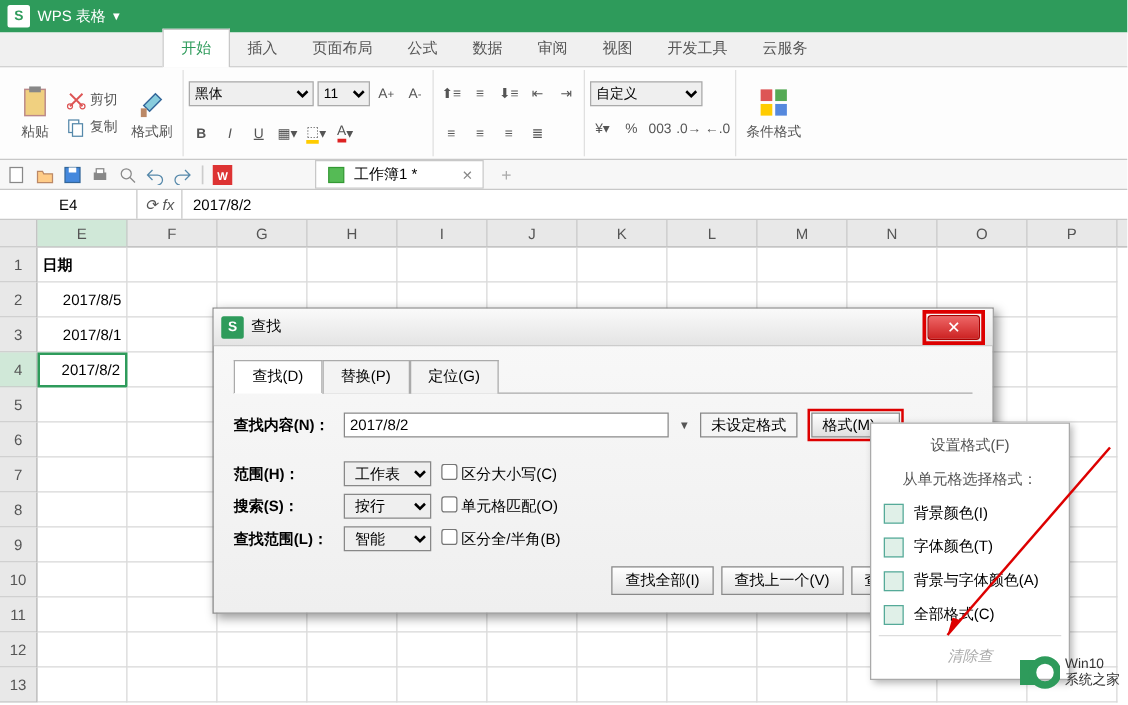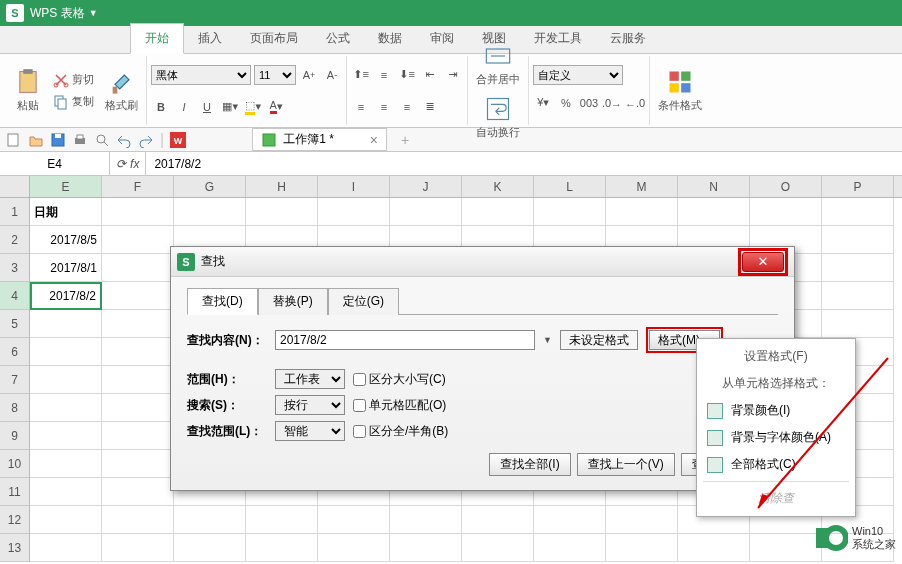--- a/index.html
+++ b/index.html
@@ -61,21 +61,21 @@
 .dlg-tab { padding: 4px 14px; font-size: 12px; border: 1px solid #aaa; border-bottom: none; background: #f3f3f3; position: relative; top: 1px; cursor: pointer; }
 .dlg-tab.active { background: #fff; border-bottom: 1px solid #fff; }
 .dlg-row { display: flex; align-items: center; margin-bottom: 6px; font-size: 12px; gap: 8px; }
 .dlg-row label { width: 80px; font-weight: bold; }
 .dlg-row select, .dlg-row input[type=text] { font-size: 12px; padding: 1px 4px; border: 1px solid #888; height: 20px; }
 .dlg-row .combo { width: 260px; }
 .fmt-txt { border: 1px solid #888; padding: 1px 8px; height: 20px; line-height: 16px; }
 .fmt-btn { border: 2px solid #d00; padding: 1px; }
 .fmt-btn button { height: 20px; padding: 0 8px; font-size: 12px; background: linear-gradient(#fff,#e0e0e0); border: 1px solid #888; cursor: pointer; }
 .dlg-row .sel-sm { width: 70px; }
-.chk { display: flex; align-items: center; gap: 3px; }
+.chk { display: flex; align-items: flex-start; gap: 3px; }
 .dlg-btns { display: flex; justify-content: flex-end; gap: 6px; margin-top: 12px; }
 .dlg-btns button { padding: 2px 10px; font-size: 12px; background: linear-gradient(#fff,#e4e4e4); border: 1px solid #888; cursor: pointer; }
 
 
 .fmt-menu { position: absolute; left: 696px; top: 338px; width: 160px; background: #fff; border: 1px solid #aaa; box-shadow: 2px 2px 6px rgba(0,0,0,0.3); padding: 4px 0; font-size: 12px; z-index: 50; }
 .fmt-menu .mi { padding: 5px 10px; display: flex; align-items: center; gap: 8px; cursor: pointer; }
 .fmt-menu .mi.head { color: #555; justify-content: center; cursor: default; }
 .fmt-menu .mi.disabled { color: #aaa; justify-content: center; font-style: italic; }
 .fmt-menu .sep { height: 1px; background: #ddd; margin: 3px 6px; }
 .mi-ico { width: 16px; height: 16px; border: 1px solid #5a9; background: #e0f0e8; }
@@ -171,36 +171,20 @@
       </div>
       <div class="row">
         <button class="btn-sm">≡</button>
         <button class="btn-sm">≡</button>
         <button class="btn-sm">≡</button>
         <button class="btn-sm">≣</button>
       </div>
     </div>
   </div>
   <div class="rgroup">
-    <div class="big">
-      <svg class="ico-big" viewBox="0 0 24 24">
-          <rect x="2" y="6" width="20" height="12" fill="none" stroke="#58a"></rect>
-          <path d="M6 12 L18 12" stroke="#58a"></path>
-        </svg>
-      <span>合并居中</span>
-    </div>
-    <div class="big">
-      <svg class="ico-big" viewBox="0 0 24 24">
-          <rect x="3" y="3" width="18" height="18" fill="none" stroke="#58a"></rect>
-          <path d="M6 8 h10 a3 3 0 0 1 0 6 h-6 m0 0 l3 -3 m-3 3 l3 3" fill="none" stroke="#58a"></path>
-        </svg>
-      <span>自动换行</span>
-    </div>
-  </div>
-  <div class="rgroup">
     <div style="display:flex;flex-direction:column;gap:4px">
       <select class="fontbox" style="width:90px"><option>自定义</option></select>
       <div class="row">
         <button class="btn-sm">¥▾</button>
         <button class="btn-sm">%</button>
         <button class="btn-sm">003</button>
         <button class="btn-sm">.0→</button>
         <button class="btn-sm">←.0</button>
       </div>
     </div>
@@ -546,20 +530,24 @@
 
 <div class="fmt-menu">
   <div class="mi head">设置格式(F)</div>
   <div class="mi head">从单元格选择格式：</div>
   <div class="mi">
       <span class="mi-ico"></span>
       <span>背景颜色(I)</span>
     </div>
   <div class="mi">
       <span class="mi-ico"></span>
+      <span>字体颜色(T)</span>
+    </div>
+  <div class="mi">
+      <span class="mi-ico"></span>
       <span>背景与字体颜色(A)</span>
     </div>
   <div class="mi">
       <span class="mi-ico"></span>
       <span>全部格式(C)</span>
     </div>
   <div class="sep"></div>
   <div class="mi disabled">清除查</div>
 </div>
 

